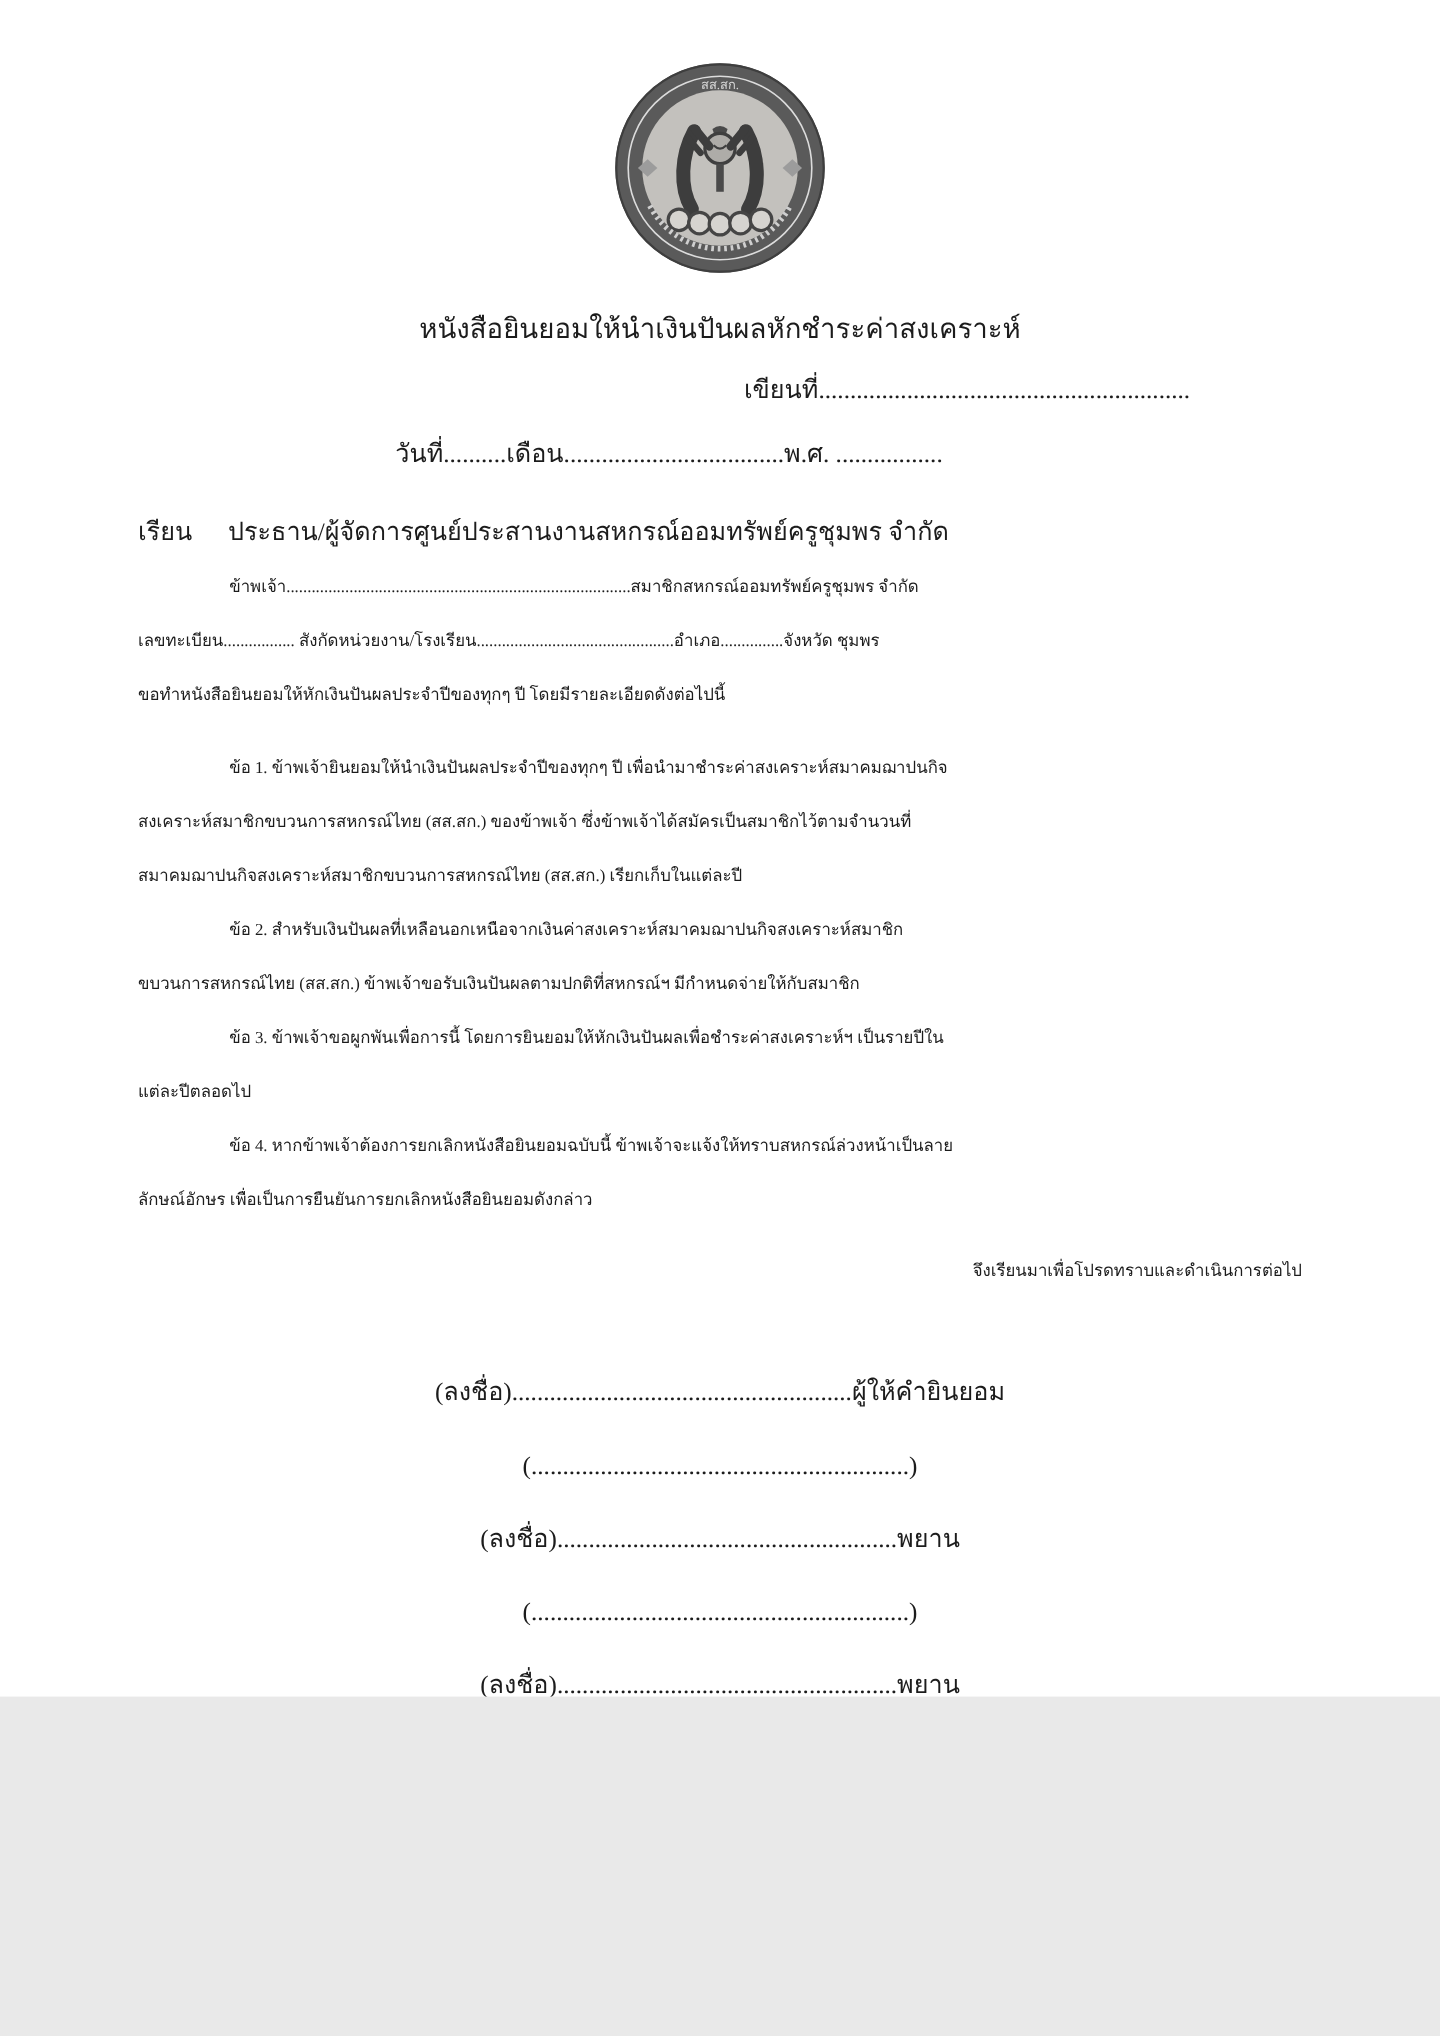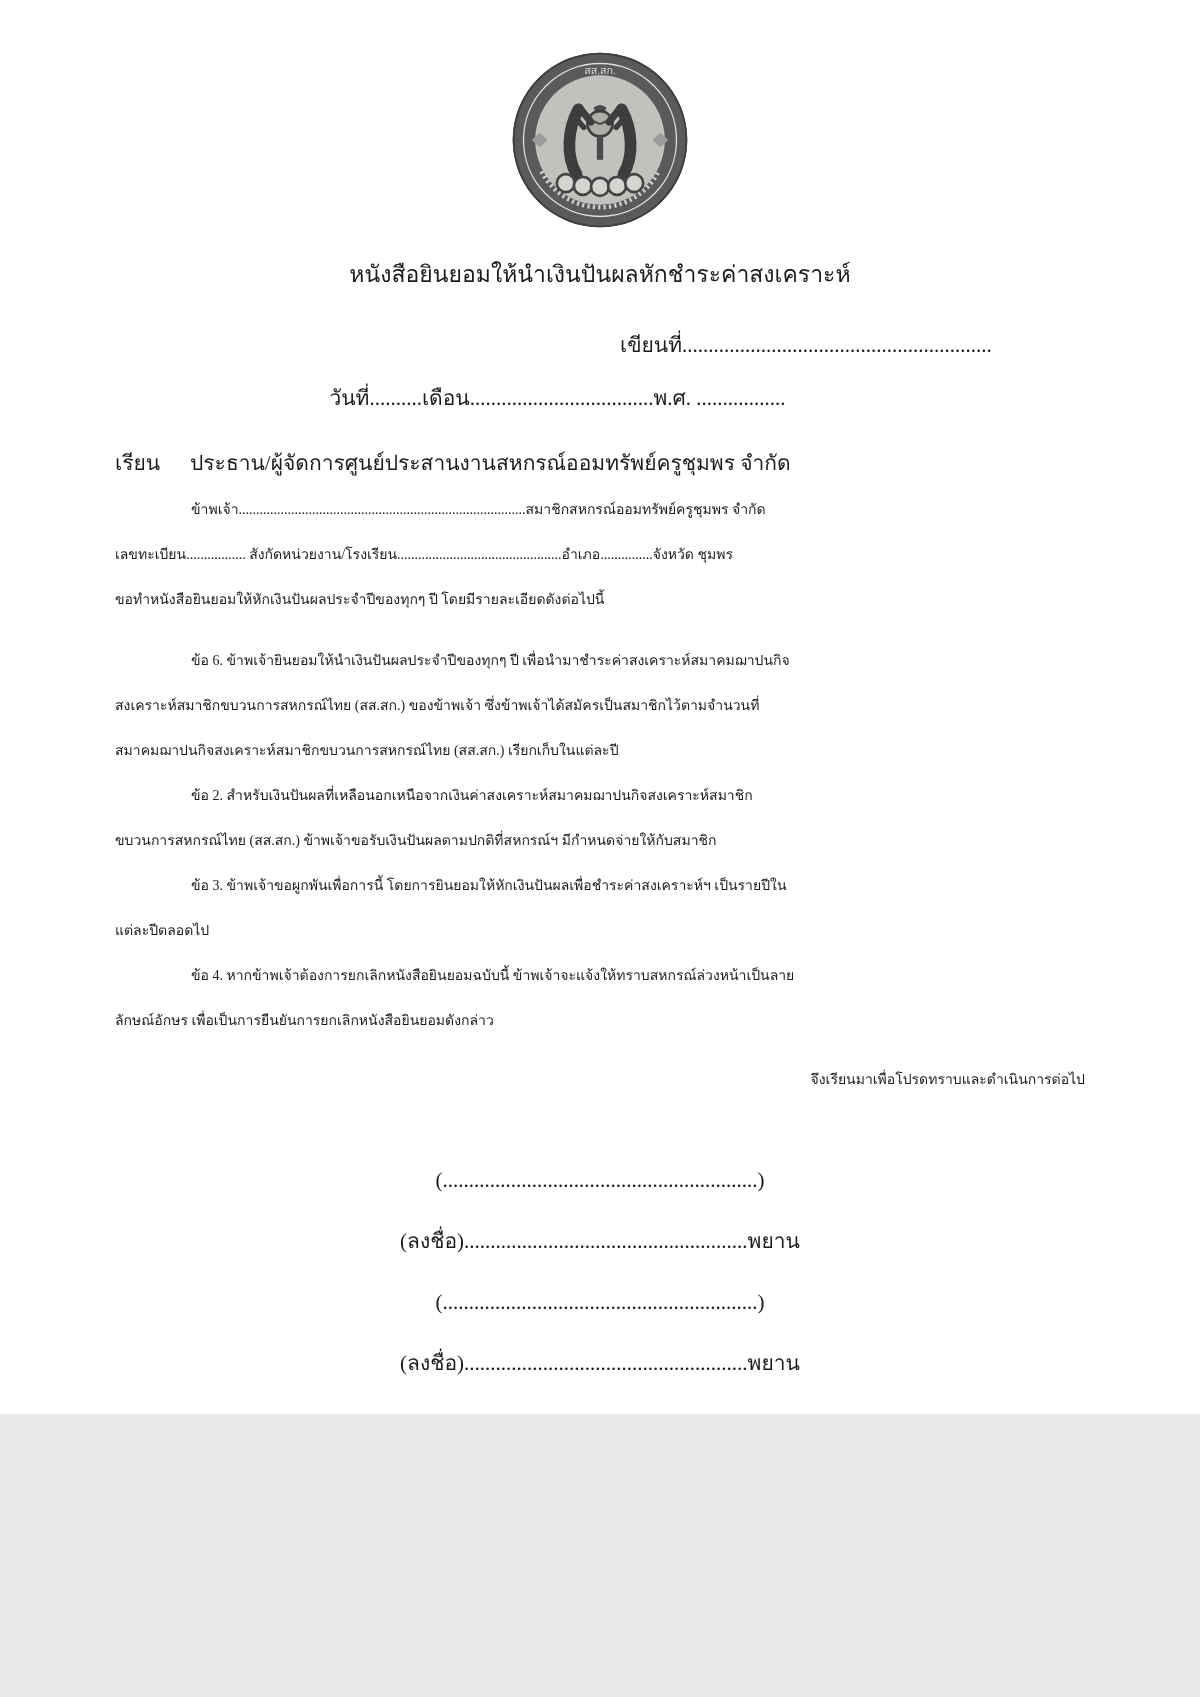--- a/index.html
+++ b/index.html
@@ -16,21 +16,21 @@
   .content { padding: 0 115px; }
 
   .seal-wrap { display: flex; justify-content: center; padding-top: 50px; }
   .seal { width: 180px; height: 180px; }
 
   .title { text-align: center; font-size: 23px; font-weight: 400; }
   .title-1 { margin-top: 26px; }
   .title-2 { margin-top: 30px; }
 
   .meta { font-size: 21px; }
-  .written-at { margin-top: 36px; padding-left: 505px; }
+  .written-at { margin-top: 16px; padding-left: 505px; }
   .date-line { margin-top: 20px; text-align: center; padding-right: 85px; }
 
   .salutation { margin-top: 32px; font-size: 21px; display: flex; }
   .salutation .sal-label { width: 75px; }
 
   .body-lines { margin-top: 8px; font-size: 14px; }
   .line { line-height: 45px; min-height: 45px; text-align: left; }
   .indent { text-indent: 76px; }
   .gap-sm { margin-top: 16px; }
   .closing { margin-top: 14px; text-align: right; }
@@ -93,33 +93,34 @@
 
     <div class="salutation">
       <span class="sal-label">เรียน</span>
       <span>ประธาน/ผู้จัดการศูนย์ประสานงานสหกรณ์ออมทรัพย์ครูชุมพร จำกัด</span>
     </div>
 
     <div class="body-lines">
       <div class="line indent">ข้าพเจ้า..................................................................................สมาชิกสหกรณ์ออมทรัพย์ครูชุมพร จำกัด</div>
       <div class="line">เลขทะเบียน................. สังกัดหน่วยงาน/โรงเรียน...............................................อำเภอ...............จังหวัด ชุมพร</div>
       <div class="line">ขอทำหนังสือยินยอมให้หักเงินปันผลประจำปีของทุกๆ ปี โดยมีรายละเอียดดังต่อไปนี้</div>
-      <div class="line indent gap-sm">ข้อ 6. ข้าพเจ้ายินยอมให้นำเงินปันผลประจำปีของทุกๆ ปี เพื่อนำมาชำระค่าสงเคราะห์สมาคมฌาปนกิจ</div>
+      <div class="line indent gap-sm">ข้อ 1. ข้าพเจ้ายินยอมให้นำเงินปันผลประจำปีของทุกๆ ปี เพื่อนำมาชำระค่าสงเคราะห์สมาคมฌาปนกิจ</div>
       <div class="line">สงเคราะห์สมาชิกขบวนการสหกรณ์ไทย (สส.สก.) ของข้าพเจ้า ซึ่งข้าพเจ้าได้สมัครเป็นสมาชิกไว้ตามจำนวนที่</div>
       <div class="line">สมาคมฌาปนกิจสงเคราะห์สมาชิกขบวนการสหกรณ์ไทย (สส.สก.) เรียกเก็บในแต่ละปี</div>
       <div class="line indent">ข้อ 2. สำหรับเงินปันผลที่เหลือนอกเหนือจากเงินค่าสงเคราะห์สมาคมฌาปนกิจสงเคราะห์สมาชิก</div>
       <div class="line">ขบวนการสหกรณ์ไทย (สส.สก.) ข้าพเจ้าขอรับเงินปันผลตามปกติที่สหกรณ์ฯ มีกำหนดจ่ายให้กับสมาชิก</div>
       <div class="line indent">ข้อ 3. ข้าพเจ้าขอผูกพันเพื่อการนี้ โดยการยินยอมให้หักเงินปันผลเพื่อชำระค่าสงเคราะห์ฯ เป็นรายปีใน</div>
       <div class="line">แต่ละปีตลอดไป</div>
       <div class="line indent">ข้อ 4. หากข้าพเจ้าต้องการยกเลิกหนังสือยินยอมฉบับนี้ ข้าพเจ้าจะแจ้งให้ทราบสหกรณ์ล่วงหน้าเป็นลาย</div>
       <div class="line">ลักษณ์อักษร เพื่อเป็นการยืนยันการยกเลิกหนังสือยินยอมดังกล่าว</div>
       <div class="line indent closing">จึงเรียนมาเพื่อโปรดทราบและดำเนินการต่อไป</div>
     </div>
 
     <div class="signatures">
+      <div class="sig-row">(ลงชื่อ)......................................................ผู้ให้คำยินยอม</div>
       <div class="sig-row">(............................................................)</div>
       <div class="sig-row">(ลงชื่อ)......................................................พยาน</div>
       <div class="sig-row">(............................................................)</div>
       <div class="sig-row">(ลงชื่อ)......................................................พยาน</div>
       <div class="sig-row">(............................................................)</div>
     </div>
 
   </div>
 </div>
 

